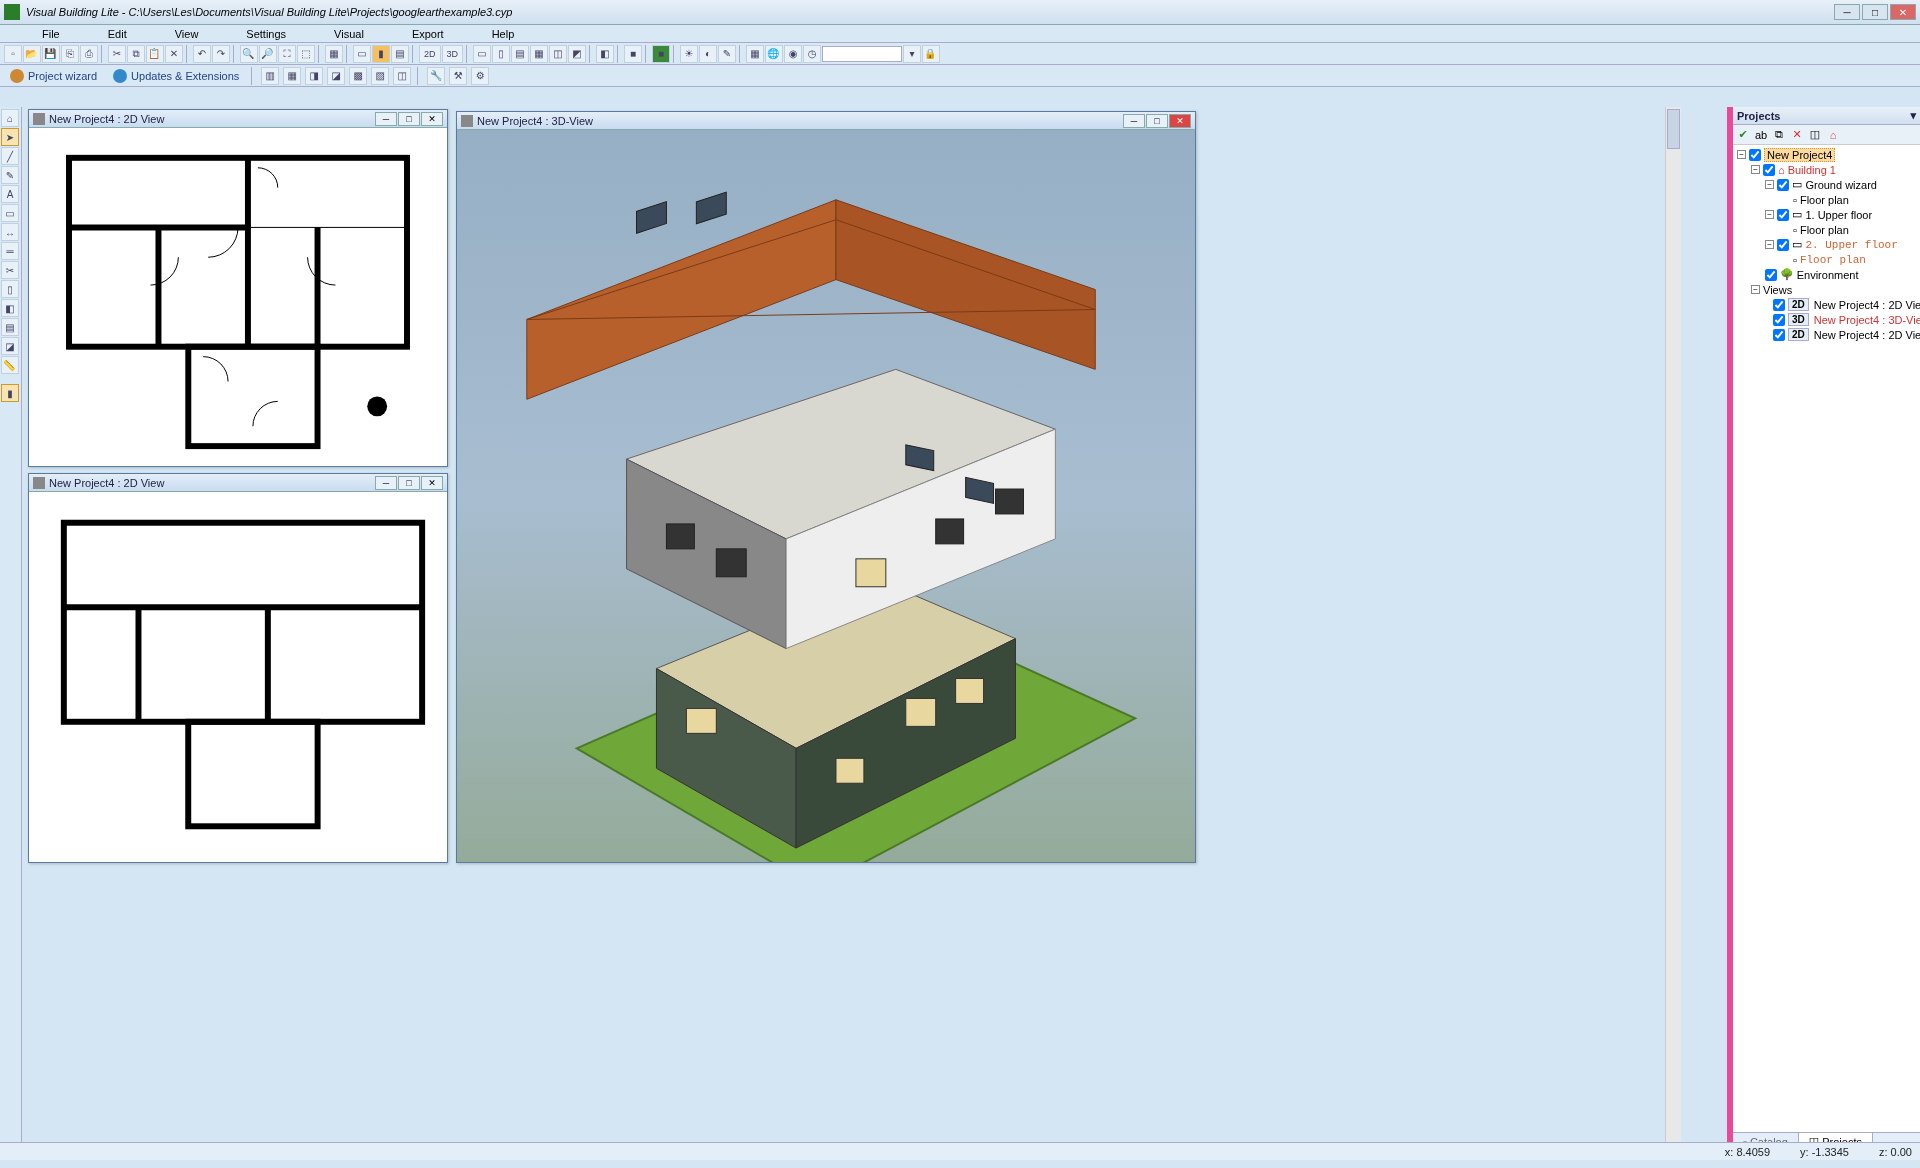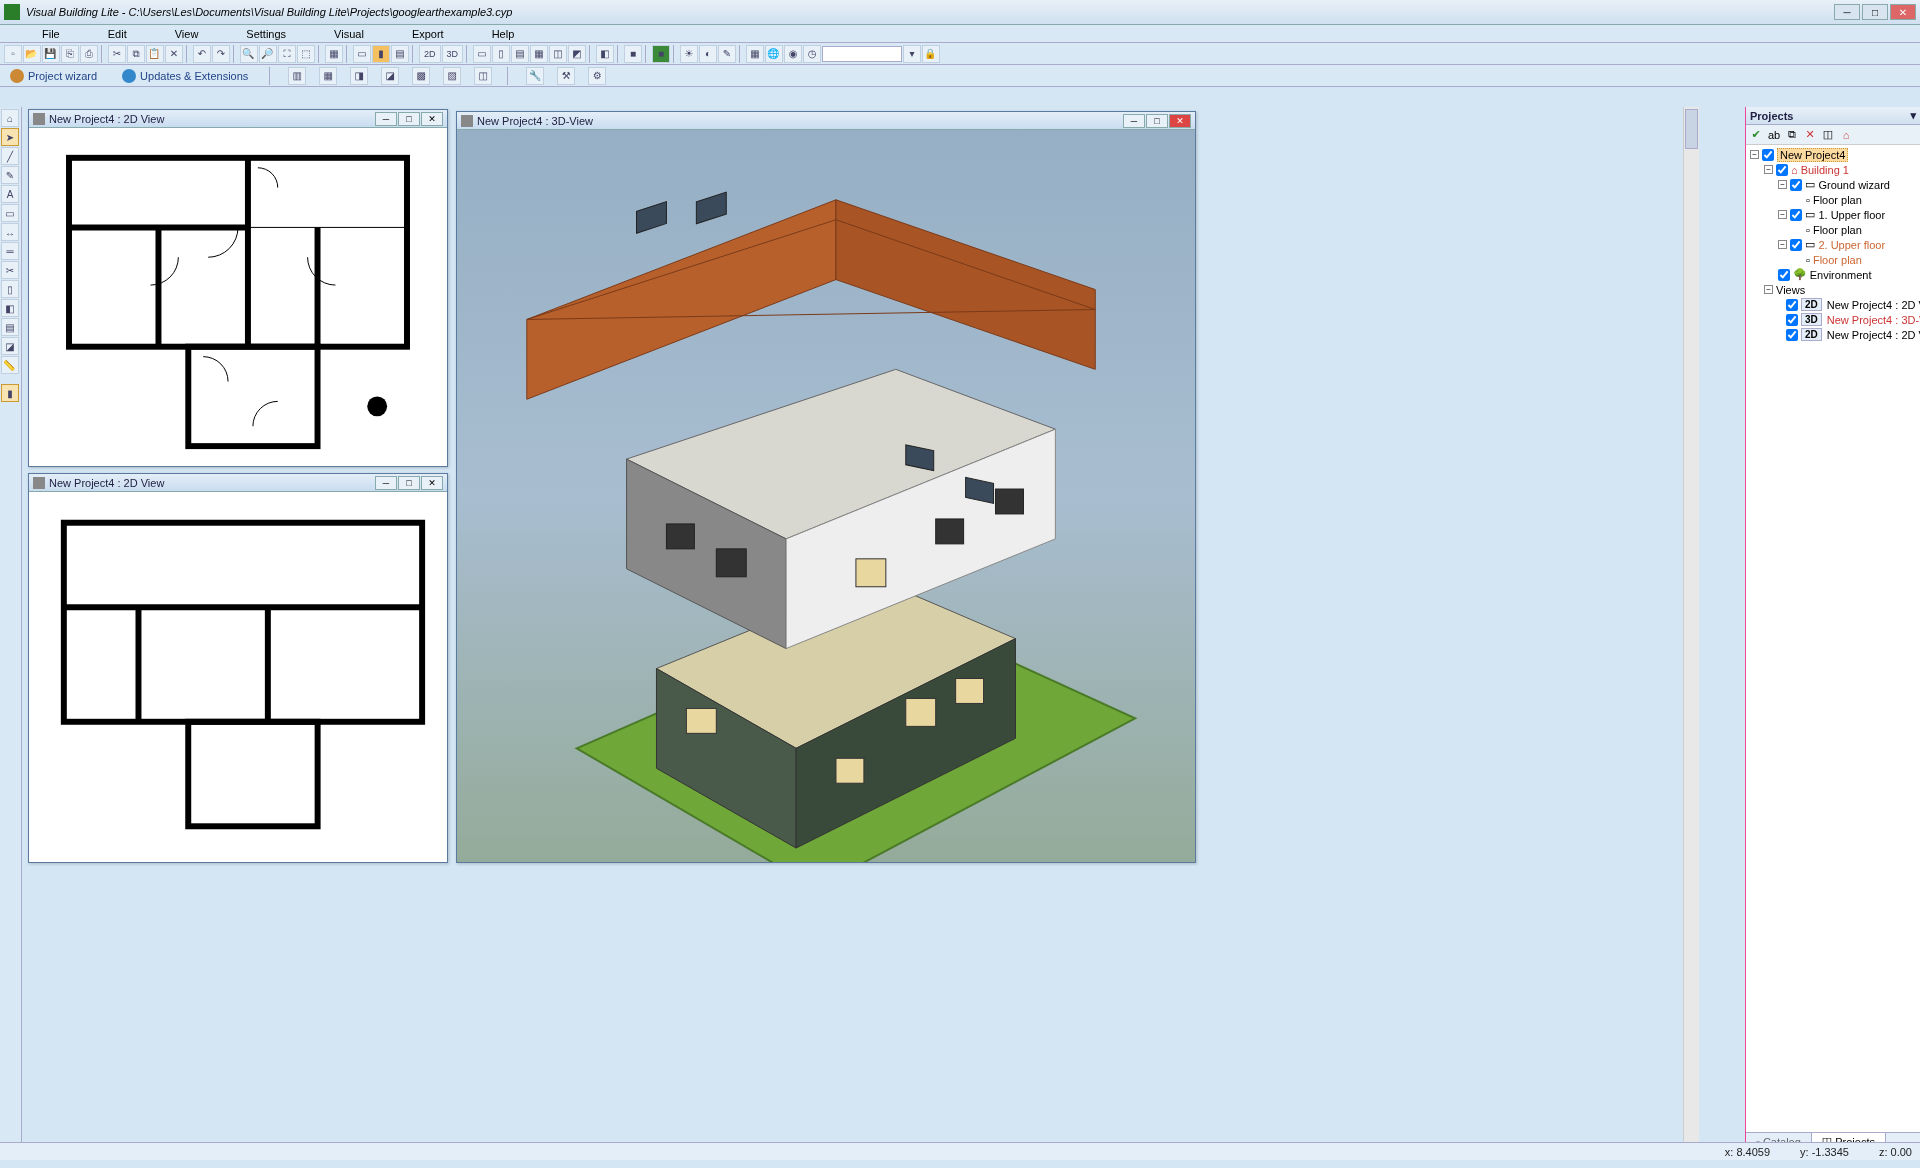--- a/index.html
+++ b/index.html
@@ -17,21 +17,21 @@
 .menubar { background: #d8e8f4; height: 18px; display: flex; align-items: center; padding: 0 4px; gap: 2px; border-bottom: 1px solid #aac; }
 .menubar span { padding: 1px 8px; cursor: default; margin-left: 30px; }
 
 
 .toolbar { background: #d8e8f4; height: 22px; display: flex; align-items: center; padding: 0 4px; gap: 1px; border-bottom: 1px solid #aac; }
 .tbtn { width: 18px; height: 18px; background: #e8f0f8; border: 1px solid #c0d0e0; display:flex;align-items:center;justify-content:center; font-size:10px; color:#446; }
 .tsep { width: 4px; height: 18px; border-left: 1px solid #aac; margin: 0 2px; }
 .tbtn.txt { width:auto; padding:0 4px; font-size:9px; }
 .tinput { width: 80px; height: 16px; border: 1px solid #aac; background:#fff; }
 
-.toolbar2 { background: #d8e8f4; height: 22px; display: flex; align-items: center; padding: 0 4px; gap: 13px; border-bottom: 1px solid #aac; }
+.toolbar2 { background: #d8e8f4; height: 22px; display: flex; align-items: center; padding: 0 4px; gap: 4px; border-bottom: 1px solid #aac; }
 .toolbar2 .link { display:flex; align-items:center; gap:4px; padding:1px 6px; color:#224488; }
 .toolbar2 .link .ico { width:14px;height:14px;border-radius:50%; }
 
 
 .main { position: absolute; top: 107px; left: 0; right: 0; bottom: 18px; background: #d4e6f4; display:flex; }
 
 
 .vtoolbar { width: 22px; background: #d8e8f4; border-right: 1px solid #aac; display:flex; flex-direction:column; gap:1px; padding:2px 1px; }
 .vtoolbar .tbtn { width:18px; height:18px; }
 .vtoolbar .tbtn.sel { background:#f8e4b0; border-color:#cc9933; }
@@ -47,31 +47,31 @@
 .subwin .swtitle .btns { display:flex; gap:1px; }
 .subwin .swtitle .btns div { width:22px;height:14px;background:#e8f0f8;border:1px solid #8aa;display:flex;align-items:center;justify-content:center;font-size:9px; }
 .subwin .swtitle .btns .close { background:#e8f0f8; }
 .subwin.active .swtitle .btns .close { background:#d44;color:#fff; }
 .subwin .content { position:absolute; top:18px; left:0; right:0; bottom:0; background:#fff; overflow:hidden; }
 
 
 .view3d { background: linear-gradient(#96afc4 0%, #a8bdd0 50%, #94ab9a 100%); position:relative; width:100%; height:100%; }
 
 
-.rightpanel { width: 175px; background:#f4f4f0; border-left:1px solid #ec4899; display:flex; flex-direction:column;margin-left:46px; }
+.rightpanel { width: 193px; background:#f4f4f0; border-left:6px solid #ec4899; display:flex; flex-direction:column;margin-left:46px; }
 .rightpanel .hdr { height:18px; background:linear-gradient(#e8f0f8,#d0e0f0); border-bottom:1px solid #aac; display:flex;align-items:center; padding:0 4px; gap:4px; font-weight:bold; color:#224; }
 .rightpanel .tbar { height:20px; background:#e8f0f8; border-bottom:1px solid #ccc; display:flex;align-items:center;gap:2px;padding:0 2px; }
 .rightpanel .tbar div { width:16px;height:16px; display:flex;align-items:center;justify-content:center; font-size:11px; }
 .tree { flex:1; background:#fff; padding:2px 4px; overflow:auto; font-size:11px; }
 .tree .node { display:flex; align-items:center; gap:3px; padding:0; height:15px; white-space:nowrap; }
 .tree .exp { width:9px;height:9px; border:1px solid #888; display:flex;align-items:center;justify-content:center;font-size:8px;line-height:1;background:#fff; }
 .tree .cb { width:12px;height:12px; }
 .tree .lbl { color:#000; }
 .tree .lbl.bld { color:#cc3333; }
-.tree .lbl.flr { color:#cc6633; }
+.tree .lbl.flr { color:#cc6633;font-family:Liberation Mono, monospace; }
 .tree .lbl.sel { background:#fddaa0; border:1px dotted #cc9933; padding:0 2px; }
 .tree .lbl.v3d { color:#cc3333; }
 .tree .lbl.tag2d { background:#e4eef8; border:1px solid #aac; padding:0 3px; font-weight:bold; margin-right:2px; font-size:10px;}
 .tree .lbl.tag3d { background:#e4eef8; border:1px solid #aac; padding:0 3px; font-weight:bold; margin-right:2px; font-size:10px;}
 
 .bottomtabs { height:18px; border-top:1px solid #aac; display:flex; background:#e4eef8; }
 .bottomtabs .tab { padding:1px 10px; border-right:1px solid #aac; font-size:11px; color:#666; display:flex;align-items:center;gap:3px; }
 .bottomtabs .tab.active { background:#fff; color:#000; }
 
 

